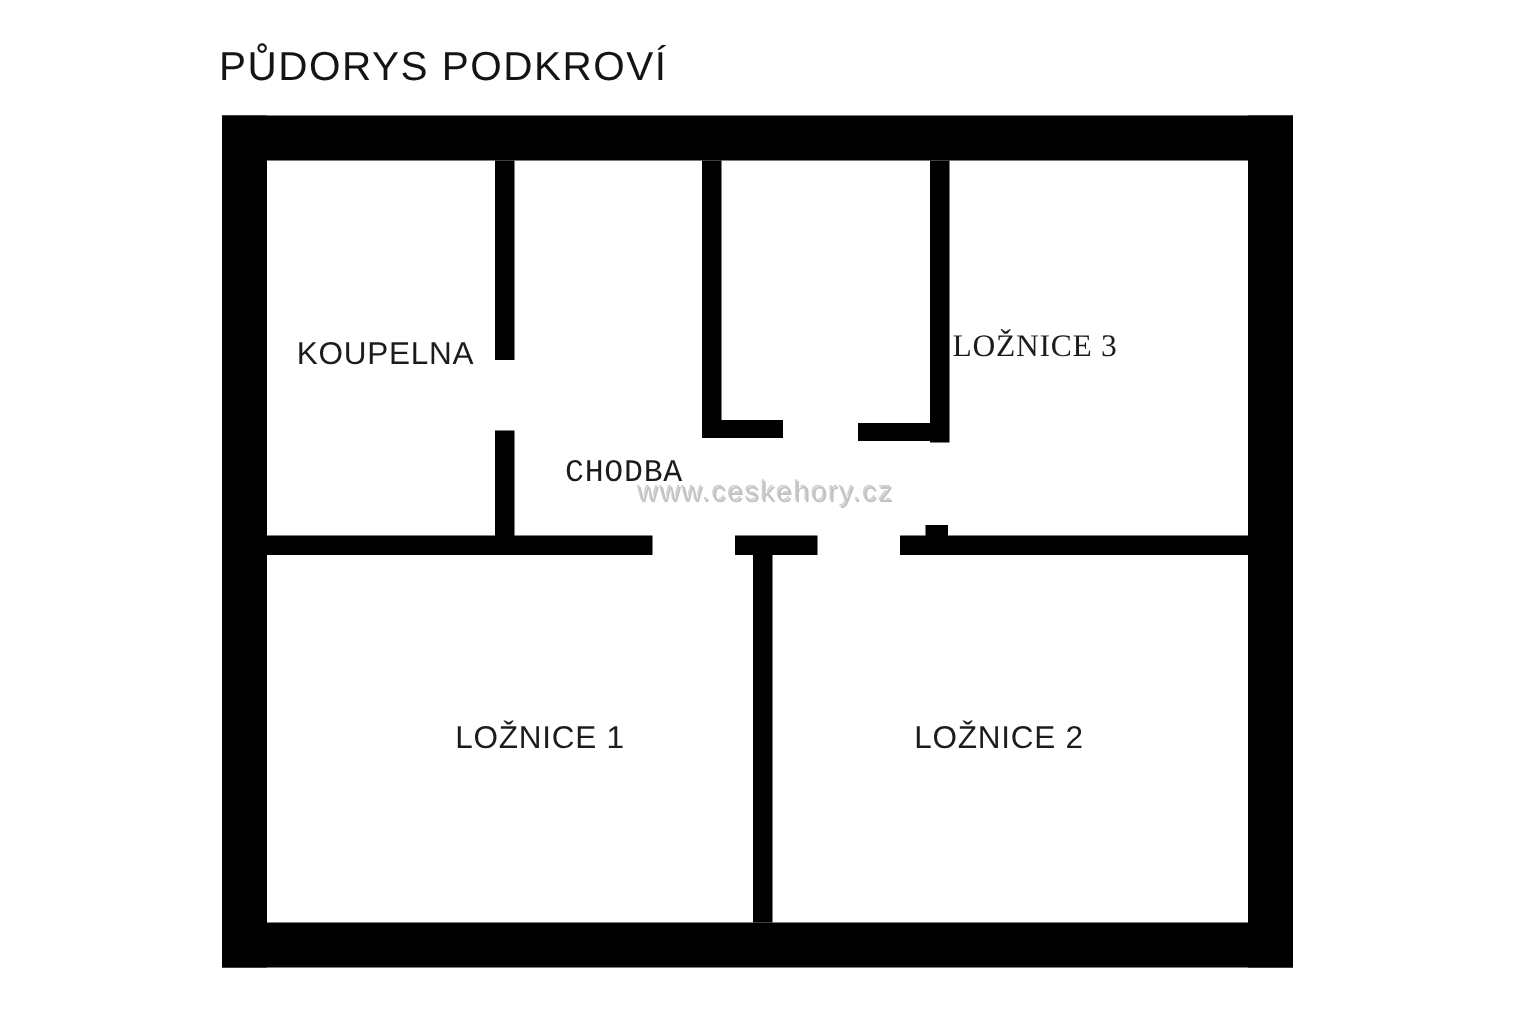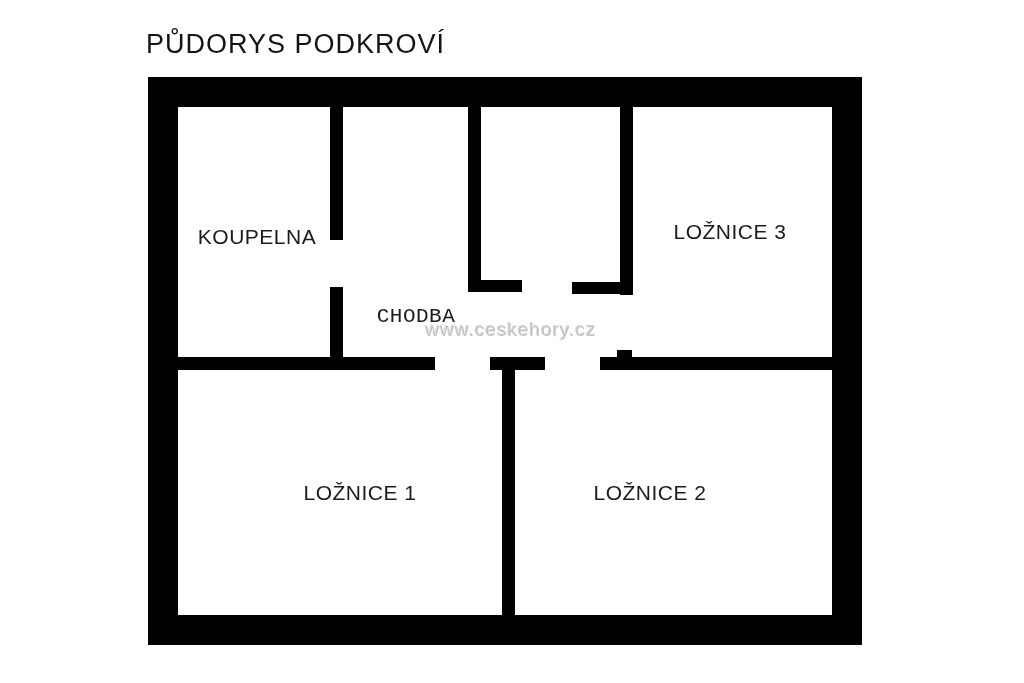--- a/index.html
+++ b/index.html
@@ -69,18 +69,18 @@
       <div class="wall" style="left: 468px; top: 280px; width: 54px; height: 12px; background: rgb(0, 0, 0);"></div>
       <div class="wall" style="left: 572px; top: 282px; width: 48px; height: 12px; background: rgb(0, 0, 0);"></div>
       <div class="wall" style="left: 620px; top: 107px; width: 13px; height: 188px; background: rgb(0, 0, 0);"></div>
       <div class="wall" style="left: 617px; top: 350px; width: 15px; height: 8px; background: rgb(0, 0, 0);"></div>
       <div class="wall" style="left: 148px; top: 357px; width: 287px; height: 13px; background: rgb(0, 0, 0);"></div>
       <div class="wall" style="left: 490px; top: 357px; width: 55px; height: 13px; background: rgb(0, 0, 0);"></div>
       <div class="wall" style="left: 600px; top: 357px; width: 232px; height: 13px; background: rgb(0, 0, 0);"></div>
       <div class="wall" style="left: 502px; top: 370px; width: 13px; height: 245px; background: rgb(0, 0, 0);"></div>
       <div class="room-label" style="left: 257px; top: 236px;">KOUPELNA</div>
       <div class="room-label" style="left: 416px; top: 316px; font-family: Liberation Mono, monospace;">CHODBA</div>
-      <div class="room-label" style="left: 730px; top: 231px;">LOŽNICE 3</div>
+      <div class="room-label" style="left: 690px; top: 231px; font-family: Liberation Serif, serif;">LOŽNICE 3</div>
       <div class="room-label" style="left: 336px; top: 492px; margin-left: 24px;">LOŽNICE 1</div>
-      <div class="room-label" style="left: 650px; top: 492px;">LOŽNICE 2</div>
+      <div class="room-label" style="left: 666px; top: 492px;">LOŽNICE 2</div>
     </div>
   <div class="watermark" style="left: 511px; top: 329px;">www.ceskehory.cz</div>
 </div>
 
 </body></html>

